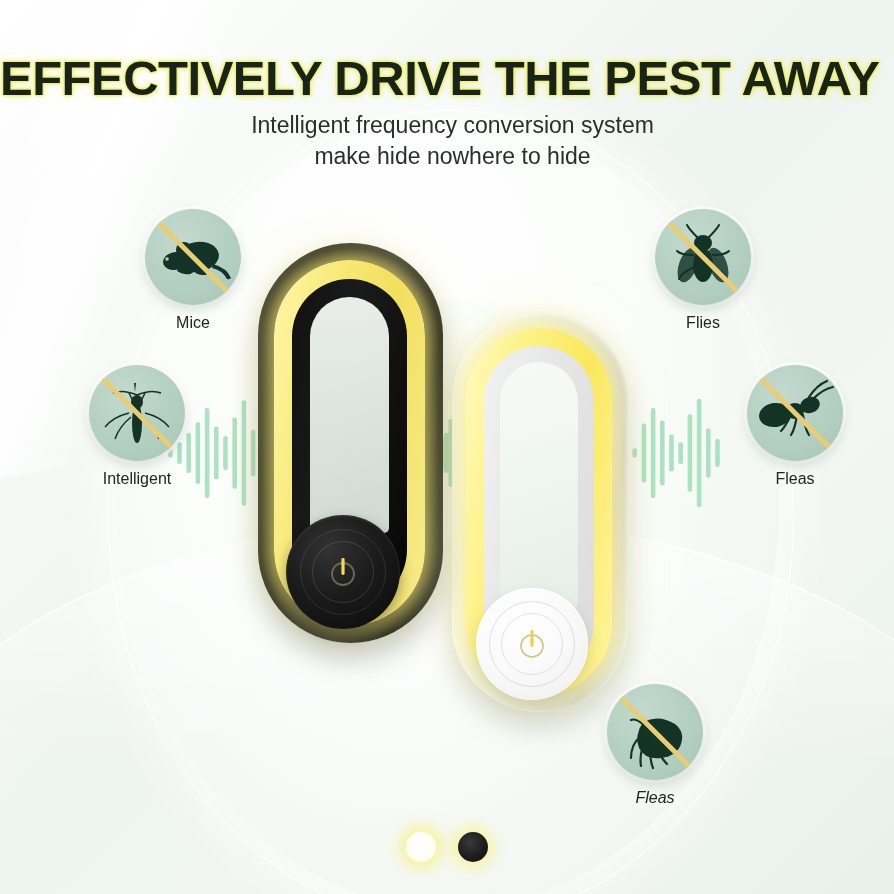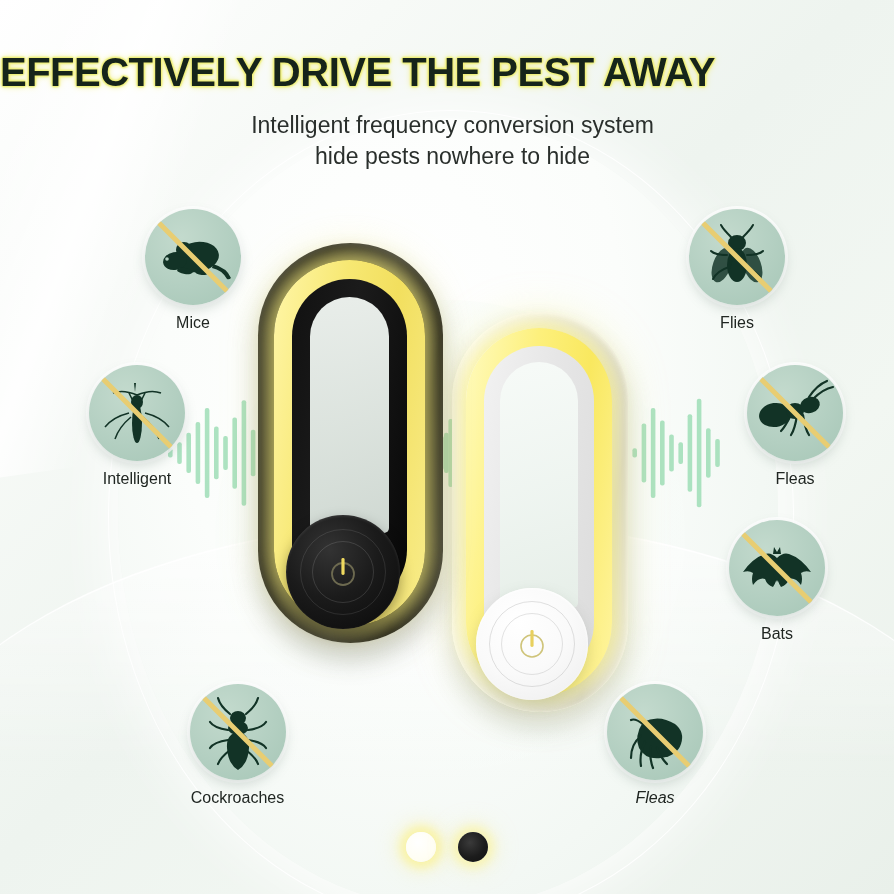--- a/index.html
+++ b/index.html
@@ -46,21 +46,21 @@
   .bg-diag{
     position:absolute;left:-200px;top:-240px;width:600px;height:700px;
     background:linear-gradient(118deg, rgba(255,255,255,0) 40%, rgba(255,255,255,.9) 52%, rgba(255,255,255,0) 62%);
     transform:rotate(-8deg);
     pointer-events:none;
   }
 
   
   .title{
     position:absolute;top:50px;left:0;width:750px;
-    font-size:40px;
+    font-size:49px;
     font-weight:bold;
     letter-spacing:-.5px;
     color:#16241a;
     text-shadow:
        0 0 3px #f4f07a,
        0 0 7px #f2ee7c,
        1px 0 2px #eff06f,
       -1px 0 2px #eff06f,
        0 1px 2px #dff07a,
        0 -1px 2px #dff07a;
@@ -205,21 +205,21 @@
 
   <div class="bg-ellipse bg-main"></div>
   <div class="bg-ellipse bg-rim"></div>
   <div class="bg-ellipse bg-inner-glow"></div>
   <div class="bg-swoosh"></div>
   <div class="bg-diag"></div>
 
   <div class="title">EFFECTIVELY DRIVE THE PEST AWAY</div>
   <div class="subtitle">
     <span>Intelligent frequency conversion system</span>
-    <span>hide pests nowhere to hide</span>
+    <span>make hide nowhere to hide</span>
   </div>
 
   <div class="waves" style="left:168px;top:368px;">
     <svg width="300" height="170" viewBox="0 0 300 170" aria-hidden="true">
       <g id="wave-left-bars" fill="#8fd9ab" opacity="0.72">
           <rect x="0.0" y="80.3" width="4.6" height="9.3" rx="2"></rect>
           <rect x="9.2" y="74.2" width="4.6" height="21.7" rx="2"></rect>
           <rect x="18.4" y="64.8" width="4.6" height="40.3" rx="2"></rect>
           <rect x="27.6" y="54.0" width="4.6" height="62.0" rx="2"></rect>
           <rect x="36.8" y="40.0" width="4.6" height="89.9" rx="2"></rect>
@@ -362,45 +362,22 @@
           <ellipse cx="48" cy="58" rx="5" ry="20"></ellipse>
           <path d="M46 27 l-1 -9 h2 z"></path>
         </g>
         <line x1="13" y1="13" x2="83" y2="83" stroke="#e8cd72" stroke-width="5" stroke-linecap="round"></line>
       </svg>
     </div>
     <div class="lbl">Intelligent</div>
   </div>
 
 
-  <div class="badge" style="left:160px;top:684px;width:155px;">
-    <div class="disc">
-      <svg width="96" height="96" viewBox="0 0 96 96">
-        <g stroke="#123326" stroke-width="2.2" fill="none" stroke-linecap="round">
-          <path d="M40 30 q-10 -8 -12 -16"></path>
-            <path d="M56 30 q10 -8 12 -16"></path>
-          <path d="M38 46 q-14 -2 -18 -8"></path>
-            <path d="M58 46 q14 -2 18 -8"></path>
-          <path d="M38 56 q-14 2 -18 8"></path>
-            <path d="M58 56 q14 2 18 8"></path>
-          <path d="M40 66 q-10 8 -12 14"></path>
-            <path d="M56 66 q10 8 12 14"></path>
-        </g>
-        <g fill="#123326">
-          <ellipse cx="48" cy="34" rx="8" ry="7"></ellipse>
-          <ellipse cx="48" cy="44" rx="10" ry="7"></ellipse>
-          <path d="M48 48 q-12 2 -11 16 q1 16 11 22 q10 -6 11 -22 q1 -14 -11 -16 z"></path>
-        </g>
-        <line x1="13" y1="13" x2="83" y2="83" stroke="#e8cd72" stroke-width="5" stroke-linecap="round"></line>
-      </svg>
-    </div>
-    <div class="lbl">Cockroaches</div>
-  </div>
-
-  <div class="badge" style="left:682px;top:209px;width:110px;text-align:center;">
+
+  <div class="badge" style="left:648px;top:209px;width:110px;text-align:center;">
     <div class="disc">
       <svg width="96" height="96" viewBox="0 0 96 96">
         <g stroke="#123326" stroke-width="2" fill="none" stroke-linecap="round">
           <path d="M42 28 q-8 -8 -10 -12"></path>
             <path d="M54 28 q8 -8 10 -12"></path>
           <path d="M38 46 q-12 0 -16 -4"></path>
             <path d="M58 46 q12 0 16 -4"></path>
           <path d="M40 58 q-12 4 -16 12"></path>
             <path d="M56 58 q12 4 16 12"></path>
         </g>
@@ -433,34 +410,20 @@
           <ellipse cx="28" cy="50" rx="16" ry="12" transform="rotate(-8 28 50)"></ellipse>
           <ellipse cx="48" cy="46" rx="9" ry="8"></ellipse>
           <ellipse cx="63" cy="40" rx="10" ry="8" transform="rotate(-18 63 40)"></ellipse>
         </g>
         <line x1="13" y1="13" x2="83" y2="83" stroke="#e8cd72" stroke-width="5" stroke-linecap="round"></line>
       </svg>
     </div>
     <div class="lbl">Fleas</div>
   </div>
 
-  <div class="badge" style="left:722px;top:520px;width:110px;">
-    <div class="disc">
-      <svg width="96" height="96" viewBox="0 0 96 96">
-        <g fill="#123326">
-          <path d="M48 38 q-6 -6 -12 -4 q-12 4 -22 18 q6 -2 10 1 q-2 6 0 12 q6 -8 12 -6 q2 6 8 8 q4 -6 4 -12 z"></path>
-          <path d="M48 38 q6 -6 12 -4 q12 4 22 18 q-6 -2 -10 1 q2 6 0 12 q-6 -8 -12 -6 q-2 6 -8 8 q-4 -6 -4 -12 z"></path>
-          <path d="M44 34 l1 -7 l3 5 l3 -5 l1 7 z"></path>
-          <path d="M44 40 h8 v14 l-4 8 l-4 -8 z"></path>
-        </g>
-        <line x1="13" y1="13" x2="83" y2="83" stroke="#e8cd72" stroke-width="5" stroke-linecap="round"></line>
-      </svg>
-    </div>
-    <div class="lbl">Bats</div>
-  </div>
 
   <div class="badge" style="left:600px;top:684px;width:110px;font-style:italic;">
     <div class="disc">
       <svg width="96" height="96" viewBox="0 0 96 96">
         <g fill="#123326">
           <path d="M36 38 q16 -8 32 2 q10 8 6 20 q-4 12 -20 14 q-16 2 -22 -10 q-5 -12 4 -26 z"></path>
         </g>
         <g stroke="#123326" stroke-width="2.2" fill="none" stroke-linecap="round">
           <path d="M34 52 q-10 8 -10 22"></path>
           <path d="M38 58 q-6 12 -4 24"></path>

